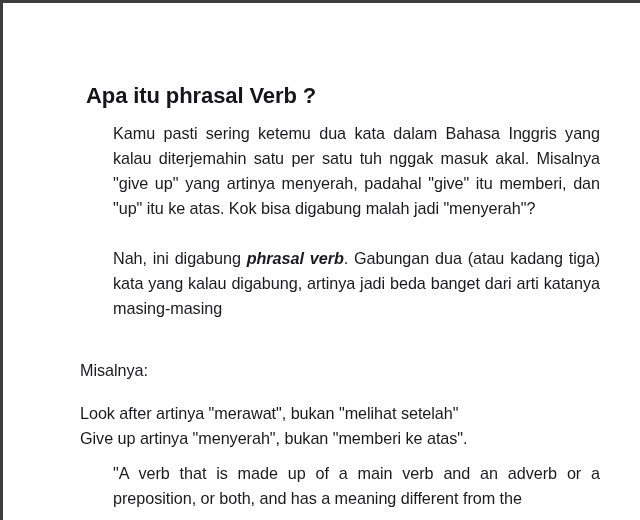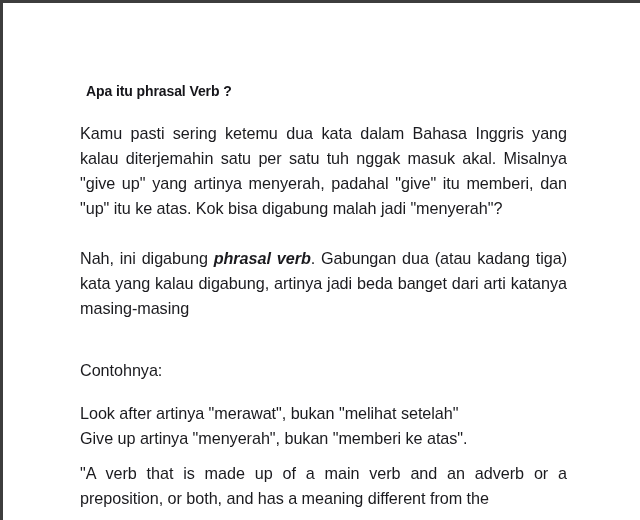--- a/index.html
+++ b/index.html
@@ -27,21 +27,21 @@
   }
 
   #doc-body {
     position: absolute;
     left: 77px;
     top: 0;
     width: 487px;
   }
 
   .doc-title {
-    font-size: 14px;
+    font-size: 22px;
     font-weight: bold;
     letter-spacing: -0.1px;
     color: #15151a;
     margin: 0;
     padding-left: 6px;
     position: absolute;
     top: 80px;
     white-space: nowrap;
   }
 
@@ -51,20 +51,21 @@
     margin: 0;
     font-size: 16.2px;
     line-height: 25px;
     color: #1b1b1f;
     letter-spacing: -0.05px;
   }
 
   .para.justified {
     text-align: justify;
     text-align-last: left;
+    margin-left: 33px;
   }
 
   .para.plain {
     text-align: left;
   }
 
   .para b {
     font-weight: bold;
     font-style: italic;
   }
@@ -82,21 +83,21 @@
 
 <div id="page">
   <div id="doc-body">
 
     <h1 class="doc-title">Apa itu phrasal Verb ?</h1>
 
     <p class="para justified p-intro">Kamu pasti sering ketemu dua kata dalam Bahasa Inggris yang kalau diterjemahin satu per satu tuh nggak masuk akal. Misalnya "give up" yang artinya menyerah, padahal "give" itu memberi, dan "up" itu ke atas. Kok bisa digabung malah jadi "menyerah"?</p>
 
     <p class="para justified p-def"><span>Nah, ini digabung </span><b>phrasal verb</b><span>. Gabungan dua (atau kadang tiga) kata yang kalau digabung, artinya jadi beda banget dari arti katanya masing-masing</span></p>
 
-    <p class="para plain p-contoh">Contohnya:</p>
+    <p class="para plain p-contoh">Misalnya:</p>
 
     <p class="para plain p-examples">
         <span class="nowrap-line">Look after artinya "merawat", bukan "melihat setelah"</span>
         <span class="nowrap-line">Give up artinya "menyerah", bukan "memberi ke atas".</span>
       </p>
 
     <p class="para plain p-cambridge">
         <span class="para justified" style="position:static;display:block;width:487px;">"A verb that is made up of a main verb and an adverb or a preposition, or both, and has a meaning different from the</span>
       </p>
 

